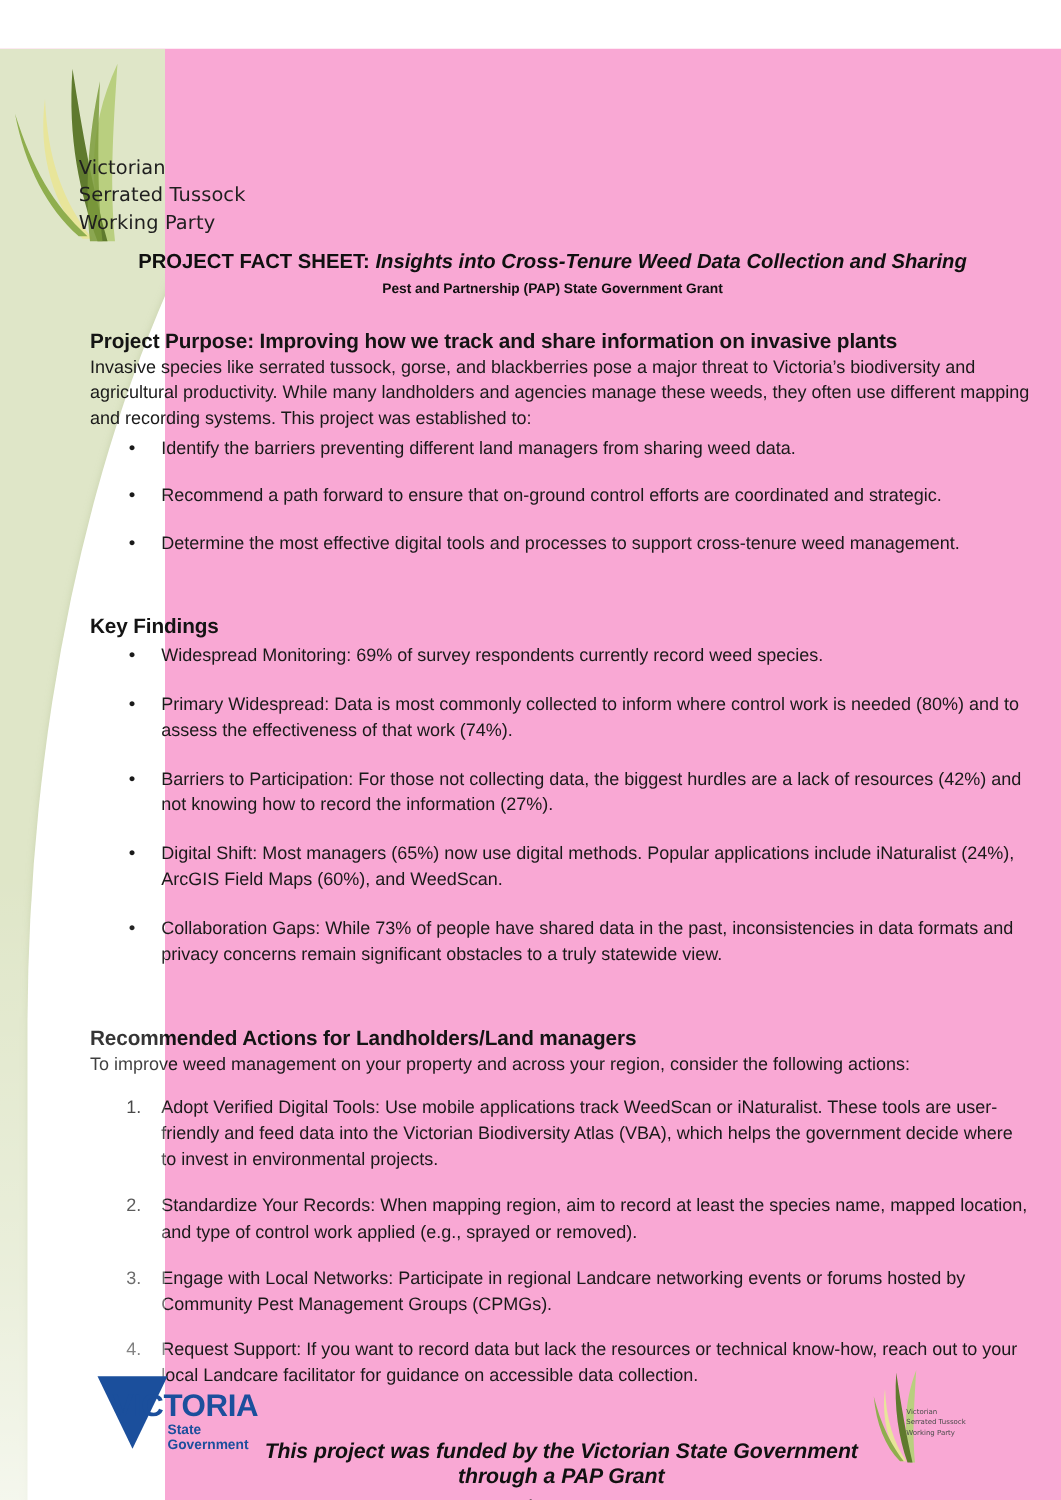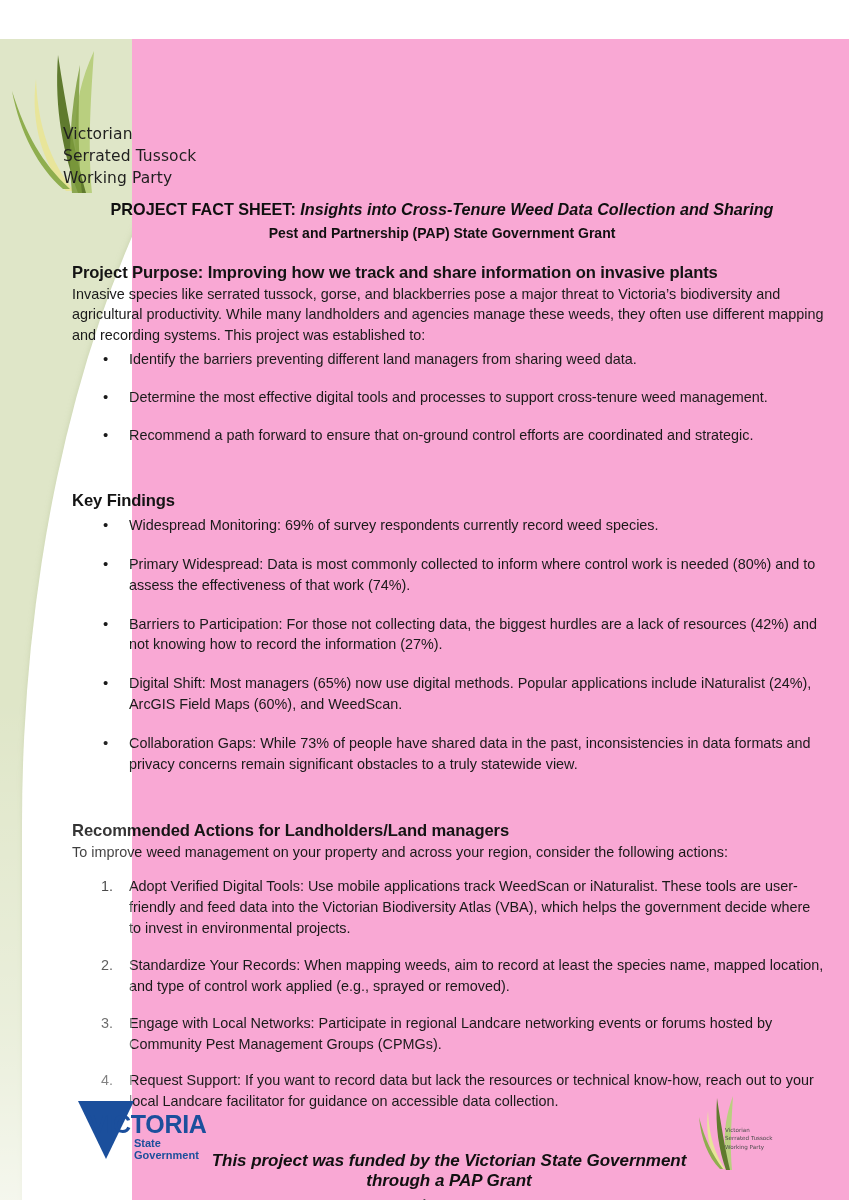--- a/index.html
+++ b/index.html
@@ -97,21 +97,21 @@
     font-size: 16.2px;
     font-weight: bold;
     line-height: 1.3;
     color: #101010;
   }
   .doc-title .ital {
     font-style: italic;
   }
   .doc-subtitle {
     margin-top: 5px;
-    font-size: 14px;
+    font-size: 11px;
     font-weight: bold;
     color: #101010;
   }
 
   .body-col {
     position: absolute;
     left: 72px;
     top: 224px;
     width: 752px;
   }
@@ -273,22 +273,22 @@
     <div class="doc-subtitle">Pest and Partnership (PAP) State Government Grant</div>
   </div>
 
   <div class="body-col">
 
     <section>
       <h2 class="section-h">Project Purpose: Improving how we track and share information on invasive plants</h2>
       <p class="section-p">Invasive species like serrated tussock, gorse, and blackberries pose a major threat to Victoria’s biodiversity and agricultural productivity. While many landholders and agencies manage these weeds, they often use different mapping and recording systems. This project was established to:</p>
       <ul class="bullets" id="purpose-bullets">
           <li>Identify the barriers preventing different land managers from sharing weed data.</li>
+          <li>Recommend a path forward to ensure that on-ground control efforts are coordinated and strategic.</li>
           <li>Determine the most effective digital tools and processes to support cross-tenure weed management.</li>
-          <li>Recommend a path forward to ensure that on-ground control efforts are coordinated and strategic.</li>
         </ul>
     </section>
 
     <div class="gap-md"></div>
 
     <section>
       <h2 class="section-h">Key Findings</h2>
       <ul class="bullets tight" id="findings-bullets">
           <li><b>Widespread Monitoring:</b><span> 69% of survey respondents currently record weed species.</span></li>
           <li><b>Primary Widespread:</b><span> Data is most commonly collected to inform where control work is needed (80%) and to assess the effectiveness of that work (74%).</span></li>
@@ -298,21 +298,21 @@
         </ul>
     </section>
 
     <div class="gap-md"></div>
 
     <section>
       <h2 class="section-h">Recommended Actions for Landholders/Land managers</h2>
       <p class="section-p">To improve weed management on your property and across your region, consider the following actions:</p>
       <ol class="numlist" id="action-items">
           <li><b>Adopt Verified Digital Tools:</b><span> Use mobile applications track </span><b>WeedScan</b><span> or </span><b>iNaturalist</b><span>. These tools are user-friendly and feed data into the Victorian Biodiversity Atlas (VBA), which helps the government decide where to invest in environmental projects.</span></li>
-          <li><b>Standardize Your Records:</b><span> When mapping weeds, aim to record at least the </span><b>species name, mapped location, and type of control work applied</b><span> (e.g., sprayed or removed).</span></li>
+          <li><b>Standardize Your Records:</b><span> When mapping region, aim to record at least the </span><b>species name, mapped location, and type of control work applied</b><span> (e.g., sprayed or removed).</span></li>
           <li><b>Engage with Local Networks:</b><span> Participate in regional Landcare networking events or forums hosted by Community Pest Management Groups (CPMGs).</span></li>
           <li><b>Request Support:</b><span> If you want to record data but lack the resources or technical know-how, reach out to your local Landcare facilitator for guidance on accessible data collection.</span></li>
         </ol>
     </section>
 
   </div>
 
   <div class="footer">
 
     <svg class="vic-logo" viewBox="0 0 135 76">

